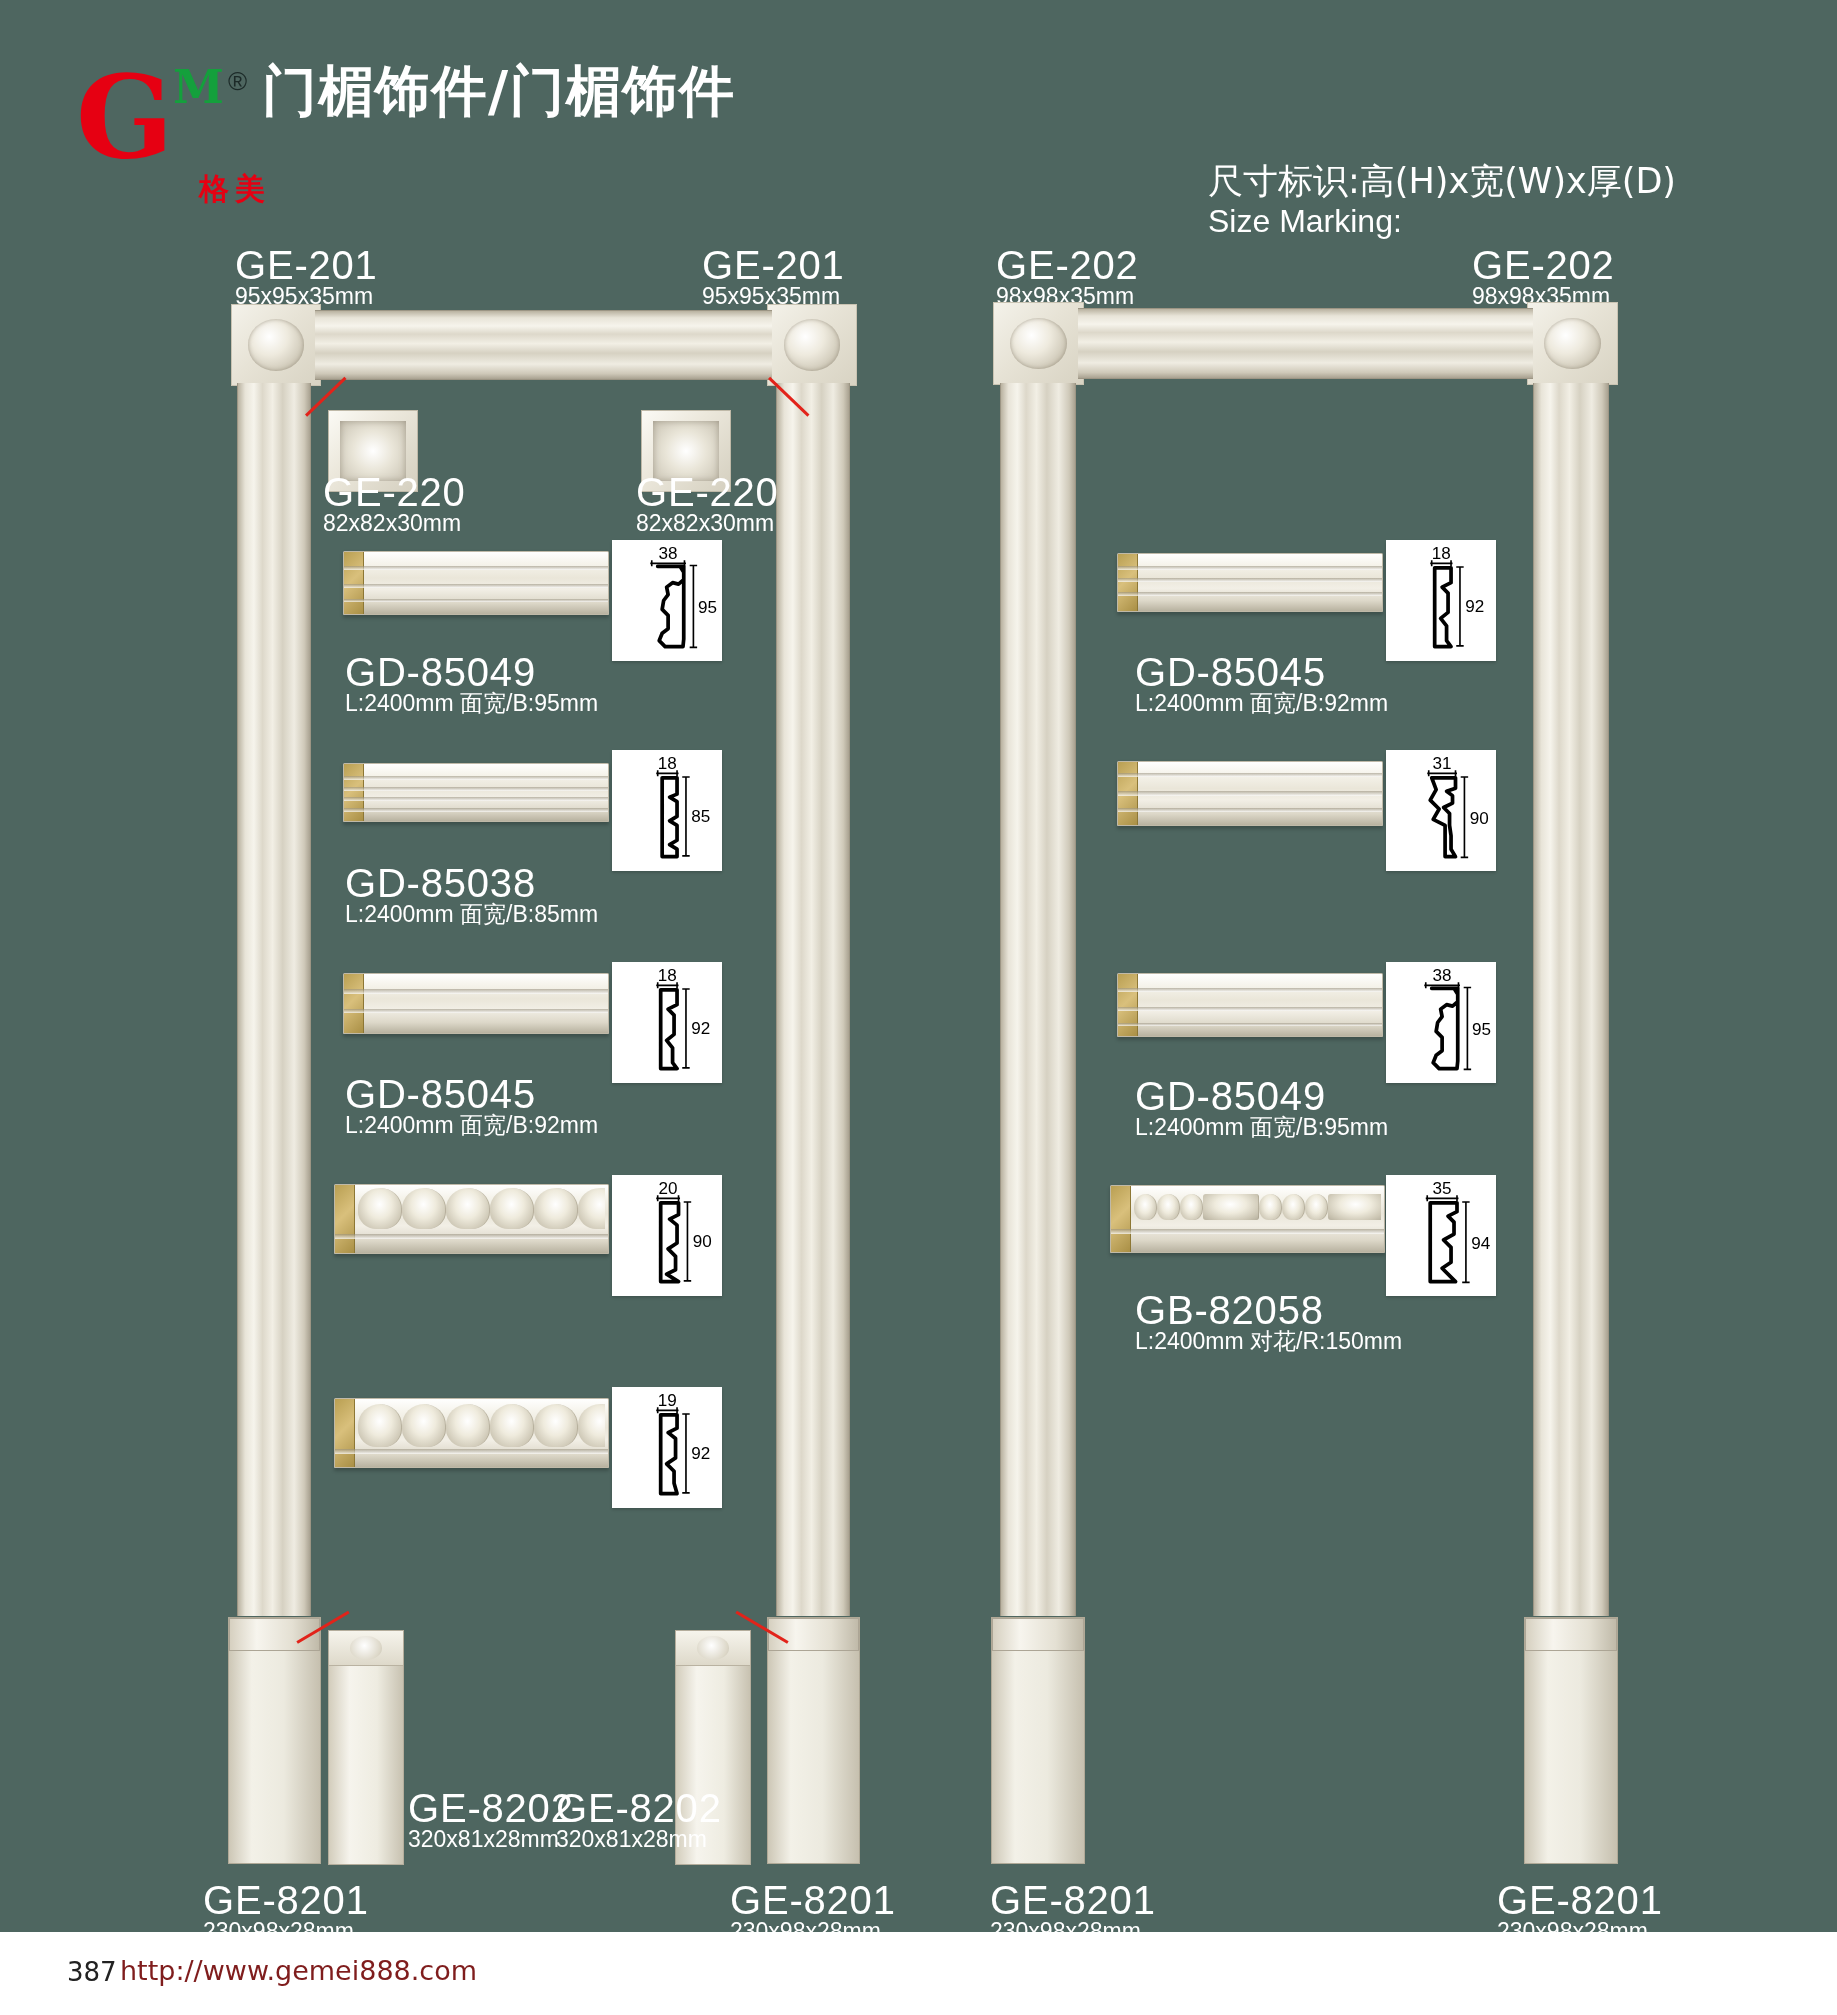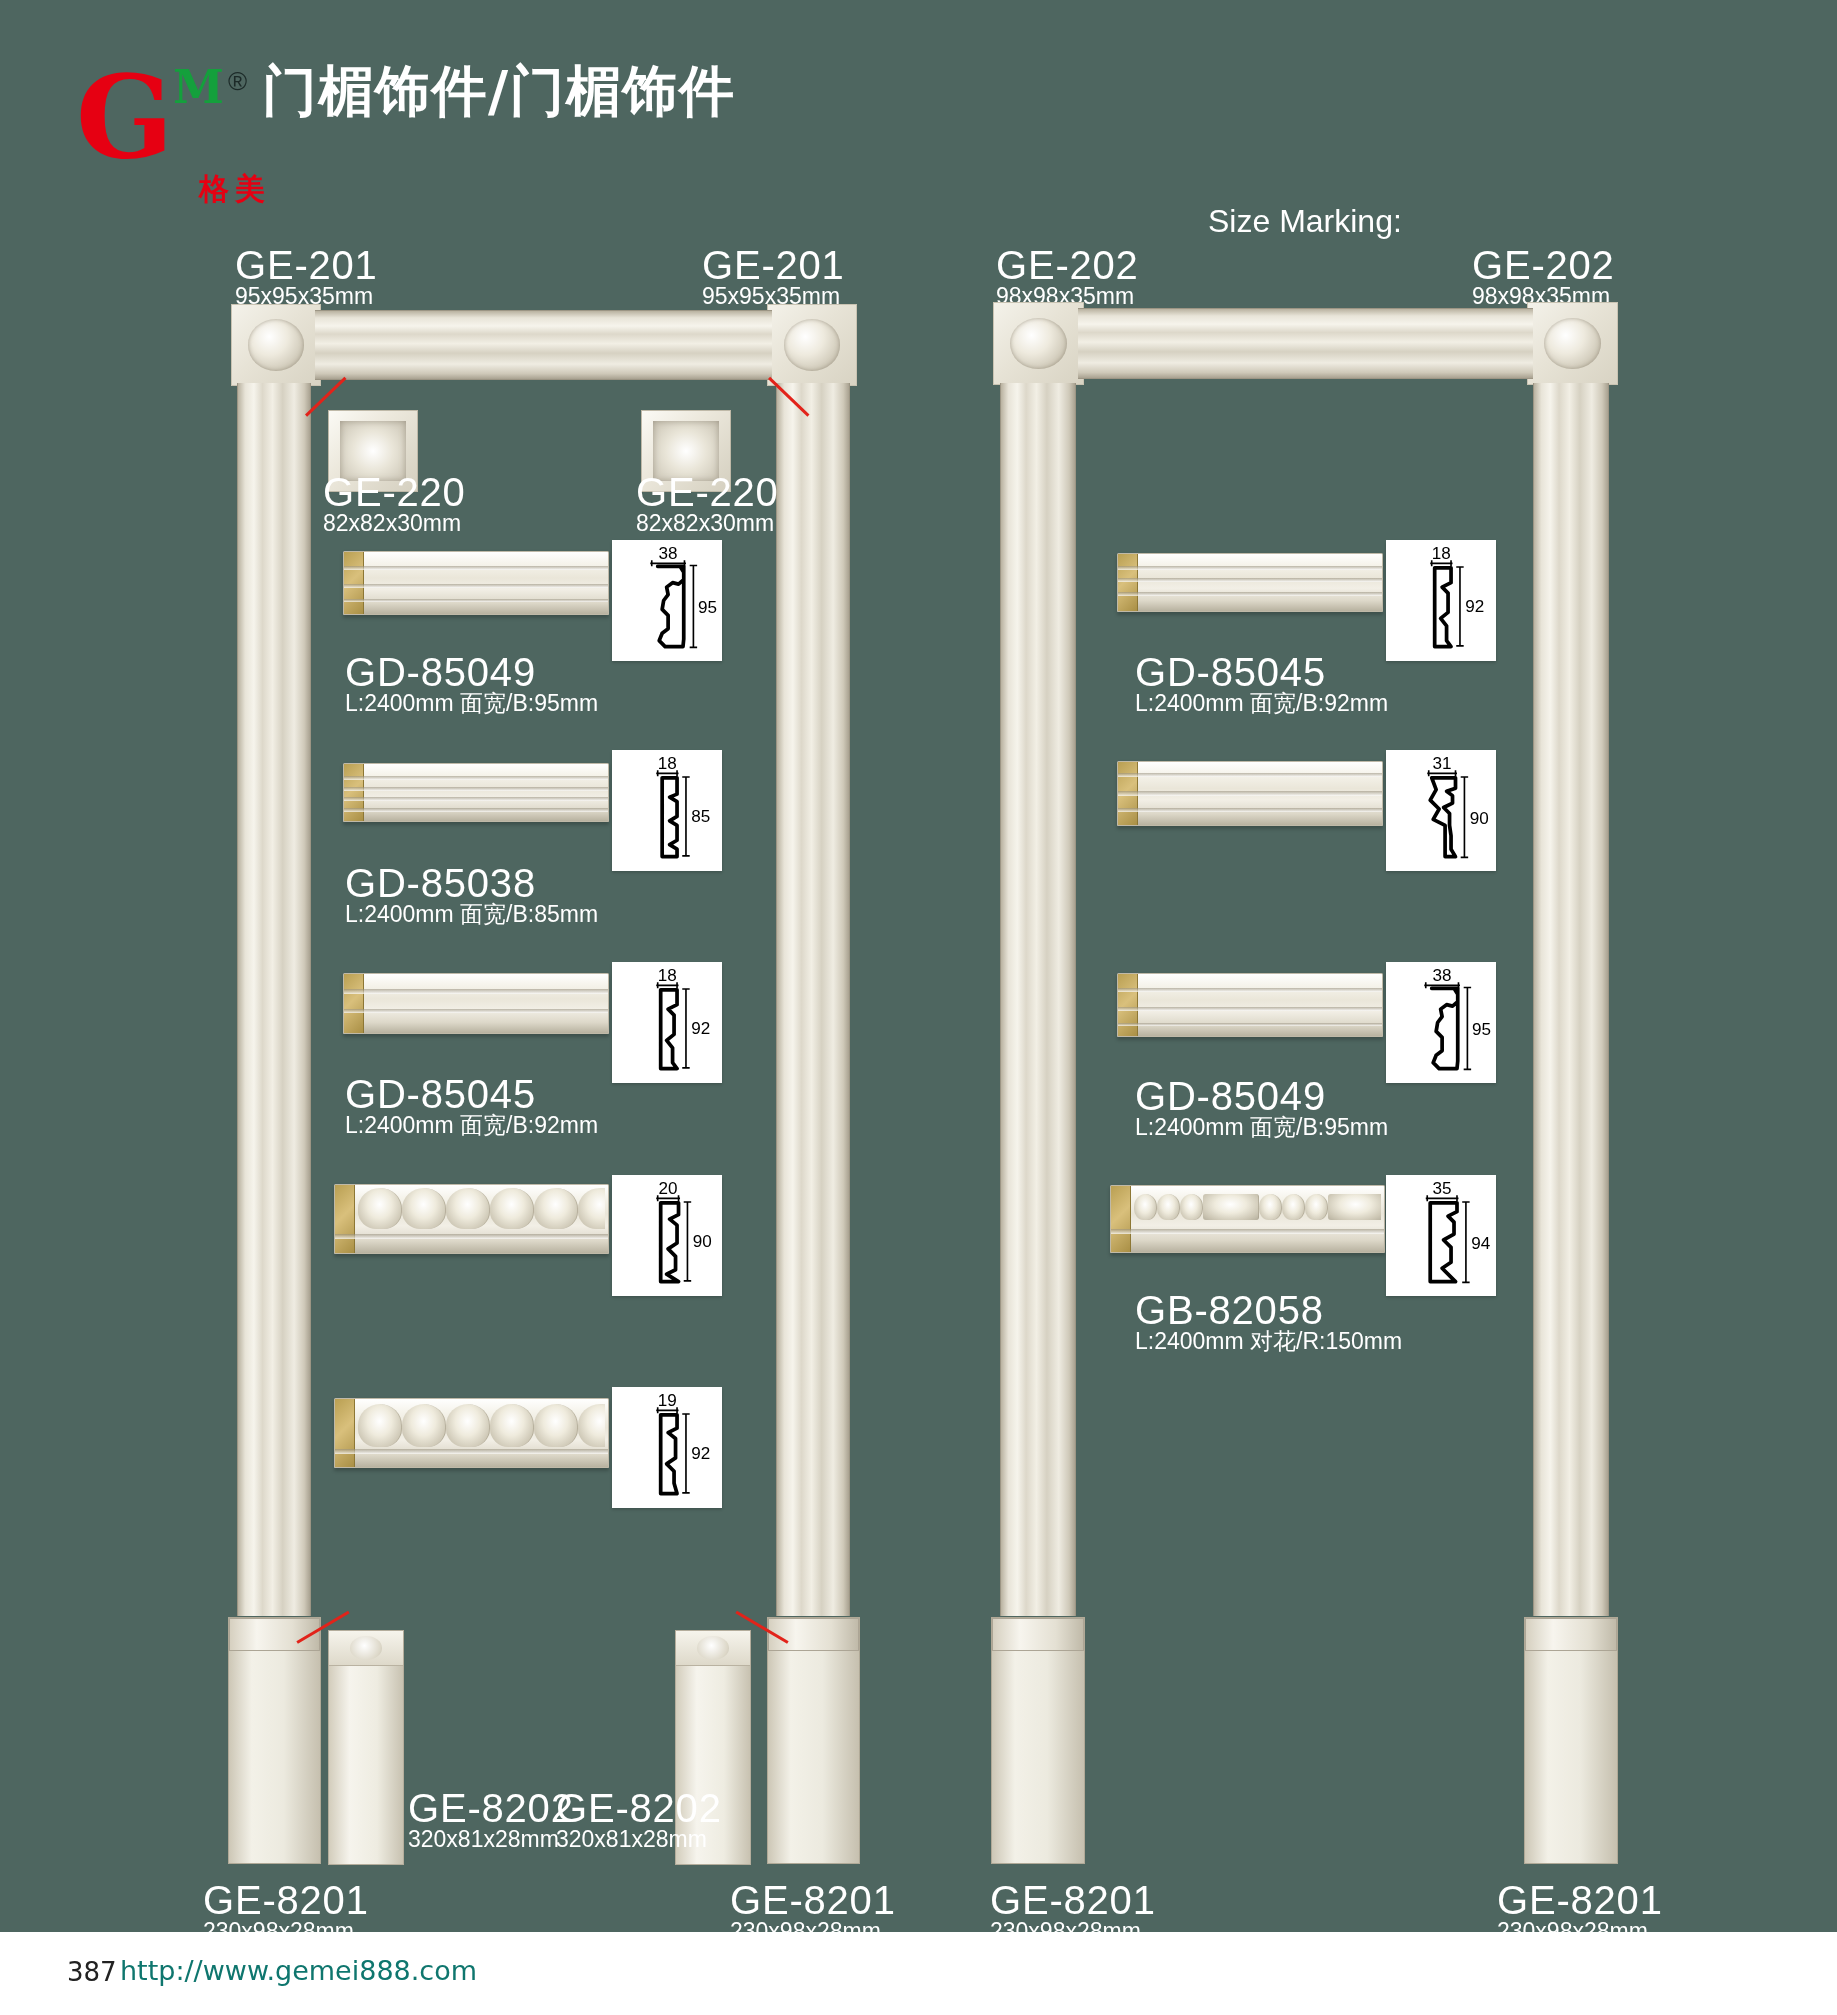--- a/index.html
+++ b/index.html
@@ -176,37 +176,38 @@
   .profile-box svg { display: block; width: 100%; height: 100%; }
   .profile-box text { font-family: "Liberation Sans", sans-serif; fill: #000; }
 
   
   .pg-num {
     position: absolute; left: 67px; top: 1957px;
     font-size: 26px; color: #222; font-family: "DejaVu Sans", sans-serif;
   }
   .pg-url {
     position: absolute; left: 120px; top: 1955px;
-    font-size: 27px; color: #0f766e; font-family: "DejaVu Sans", sans-serif;
+    font-size: 27px; color: #7f1d1d; font-family: "DejaVu Sans", sans-serif;
   }
 </style>
 </head>
 <body>
 
 <div class="page">
 
   <div class="logo-wrap">
     <div class="logo-g">G</div>
     <div class="logo-m">M</div>
     <div class="logo-reg">®</div>
     <div class="logo-cn">格美</div>
   </div>
 
   <div class="title-cn">门楣饰件/门楣饰件</div>
 
+  <div class="size-marking-cn">尺寸标识:高(H)x宽(W)x厚(D)</div>
   <div class="size-marking-en">Size Marking:</div>
 
   <div class="lbl" style="left:235px; top:247px;">
     <div class="code">GE-201</div>
     <div class="dim">95x95x35mm</div>
   </div>
   <div class="lbl" style="left:702px; top:247px;">
     <div class="code">GE-201</div>
     <div class="dim">95x95x35mm</div>
   </div>

